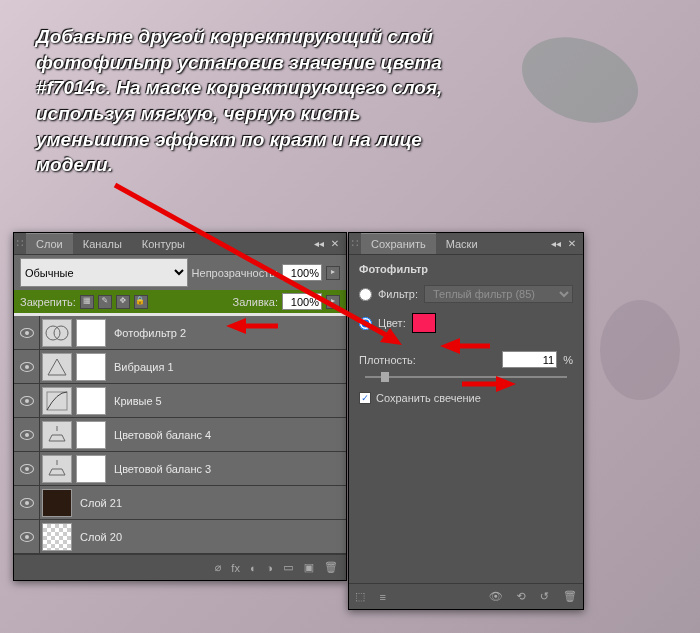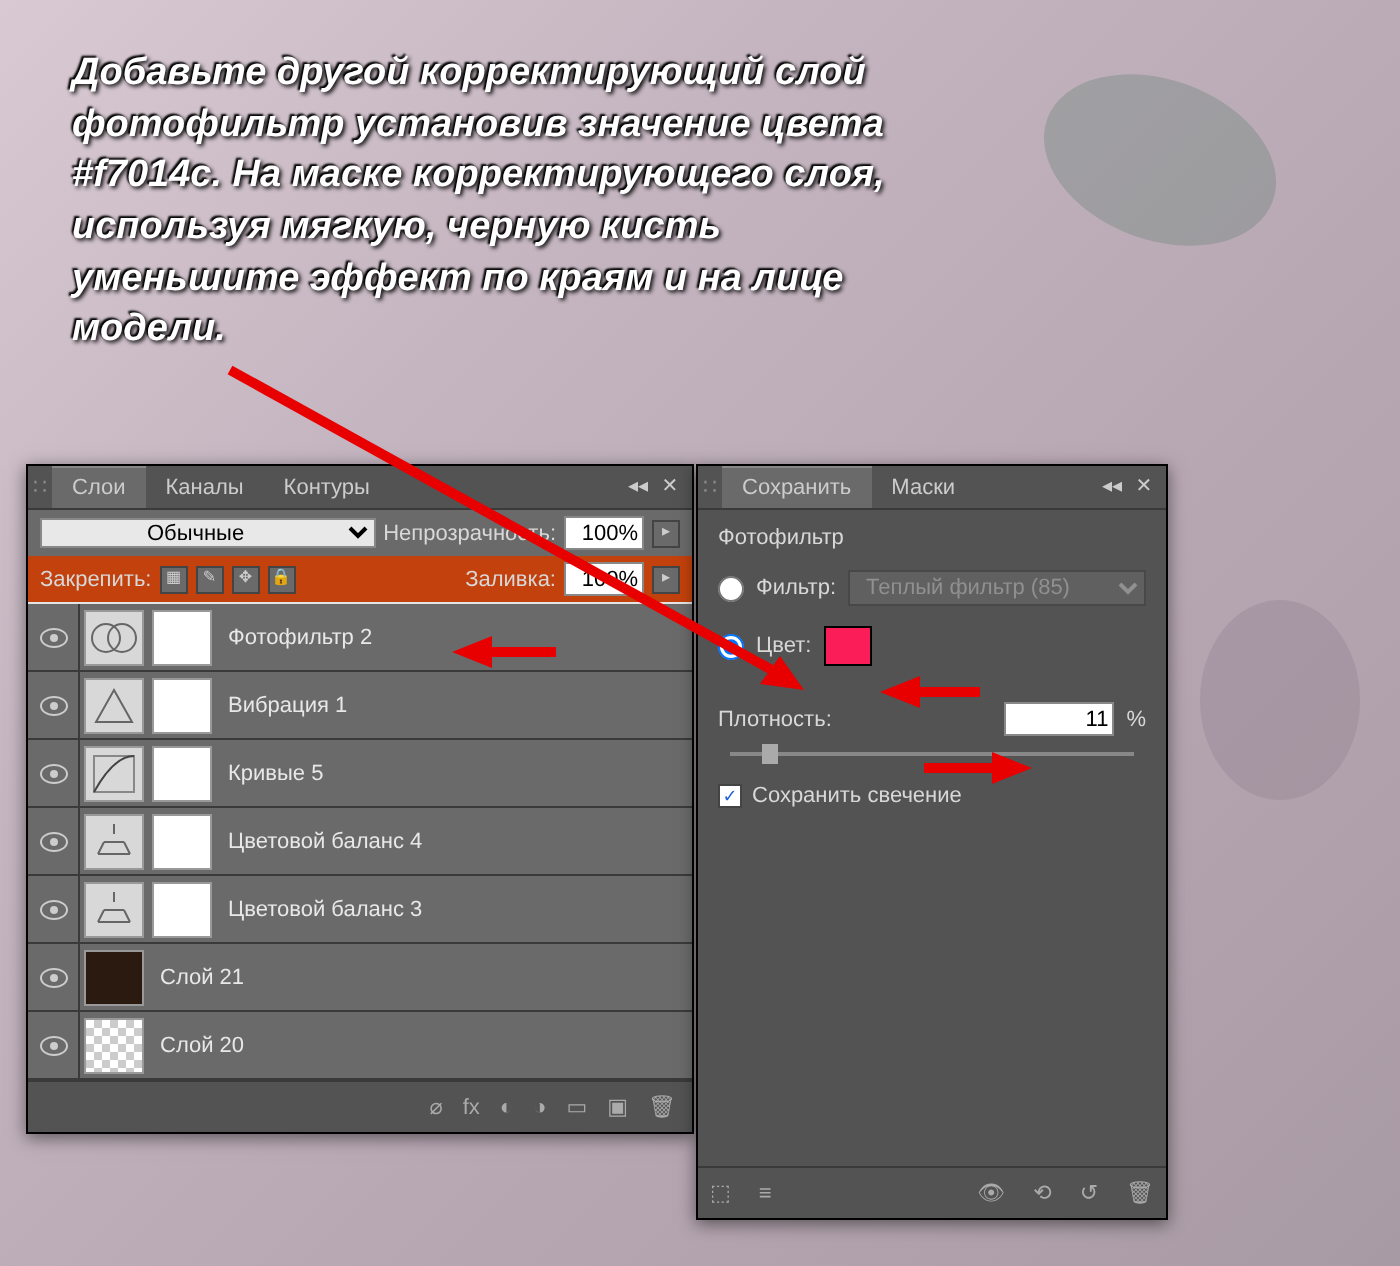--- a/index.html
+++ b/index.html
@@ -9,41 +9,41 @@
 .panel{position:absolute;background:#535353;border:1px solid #000;box-shadow:0 2px 8px rgba(0,0,0,0.5);}
 .panel-left{left:13px;top:232px;width:334px;}
 .panel-right{left:348px;top:232px;width:236px;}
 .panel-header{background:#535353;height:22px;display:flex;align-items:center;border-bottom:1px solid #3a3a3a;}
 .panel-header .dots{width:12px;color:#888;text-align:center;}
 .tab{padding:4px 10px;color:#ccc;cursor:pointer;}
 .tab.active{background:#6a6a6a;border-top:1px solid #888;}
 .panel-close{margin-left:auto;display:flex;gap:2px;padding-right:4px;}
 .hb{width:14px;height:14px;color:#ccc;text-align:center;line-height:14px;font-size:10px;}
 .row{display:flex;align-items:center;padding:3px 6px;gap:4px;}
-.sel{background:#e8e8e8;border:1px solid #888;height:15px;padding:0 0;font-size:11px;text-align:center;}
+.sel{background:#e8e8e8;border:1px solid #888;height:29px;padding:0 0;font-size:11px;}
 .sel-blend{flex:1;}
 .lbl{color:#d8d8d8;font-size:11px;}
 .inp{background:#fff;border:1px solid #888;width:40px;height:17px;text-align:right;padding:0 2px;font-size:11px;}
 .tiny-btn{width:14px;height:14px;background:#6a6a6a;border:1px solid #444;color:#ccc;font-size:8px;text-align:center;}
 .layer-list{background:#535353;}
 .layer{display:flex;align-items:center;height:34px;border-bottom:1px solid #3a3a3a;background:#6a6a6a;}
 .layer.selected{background:#1a63d9;}
 .eye{width:26px;height:34px;border-right:1px solid #3a3a3a;display:flex;align-items:center;justify-content:center;}
 .eye-ico{width:14px;height:10px;border:1px solid #ccc;border-radius:50%;position:relative;}
 .eye-ico::after{content:'';position:absolute;width:4px;height:4px;background:#ccc;border-radius:50%;top:2px;left:4px;}
 .thumb{width:30px;height:28px;margin:0 2px;border:1px solid #999;background:#fff;display:flex;align-items:center;justify-content:center;}
 .thumb.adj{background:#d8d8d8;}
 .thumb.dark{background:#2a1a10;}
 .thumb.checker{background:repeating-conic-gradient(#ccc 0 25%,#fff 0 50%) 0 0/8px 8px;}
 .layer-name{color:#e8e8e8;margin-left:6px;}
 .layer.selected .layer-name{color:#fff;}
 .footer{background:#535353;border-top:1px solid #3a3a3a;height:26px;display:flex;align-items:center;justify-content:flex-end;gap:10px;padding:0 8px;}
 .footer span{color:#aaa;font-size:11px;}
 .corr-body{padding:8px 10px;color:#d8d8d8;}
-.corr-title{font-weight:normal;margin-bottom:10px;}
+.corr-title{font-weight:bold;margin-bottom:10px;}
 .corr-row{display:flex;align-items:center;margin:10px 0;gap:6px;}
 .filter-sel{flex:1;background:#666;border:1px solid #444;color:#aaa;height:18px;padding:0 4px;}
 .swatch{width:24px;height:20px;background:#fa1d58;border:1px solid #000;}
 .slider-track{flex:1;height:2px;background:#888;position:relative;margin:0 6px;}
 .slider-thumb{position:absolute;left:8%;top:-4px;width:8px;height:10px;background:#aaa;}
 .chk{display:flex;align-items:center;gap:5px;margin-top:14px;}
 .chk-box{width:12px;height:12px;background:#fff;border:1px solid #444;display:flex;align-items:center;justify-content:center;color:#1a63d9;font-size:9px;}
 .corr-footer{position:absolute;bottom:0;left:0;right:0;height:26px;border-top:1px solid #3a3a3a;display:flex;align-items:center;padding:0 6px;gap:14px;}
 .corr-footer span{color:#aaa;}
 .arrow{position:absolute;pointer-events:none;}
@@ -69,21 +69,21 @@
       <span class="hb">◂◂</span>
       <span class="hb">✕</span>
     </div>
   </div>
   <div class="row" style="background:#6a6a6a;">
     <select class="sel sel-blend"><option>Обычные</option></select>
     <span class="lbl">Непрозрачность:</span>
     <input class="inp" value="100%" style="">
     <span class="tiny-btn">▸</span>
   </div>
-  <div class="row" style="background:#c2410c;border-bottom:1px solid #e5e5e5;">
+  <div class="row" style="background:#4d7c0f;border-bottom:3px solid #e5e5e5;">
     <span class="lbl">Закрепить:</span>
     <span class="tiny-btn">▦</span>
     <span class="tiny-btn">✎</span>
     <span class="tiny-btn">✥</span>
     <span class="tiny-btn">🔒</span>
     <span style="flex:1"></span>
     <span class="lbl">Заливка:</span>
     <input class="inp" value="100%" style="">
     <span class="tiny-btn">▸</span>
   </div>

